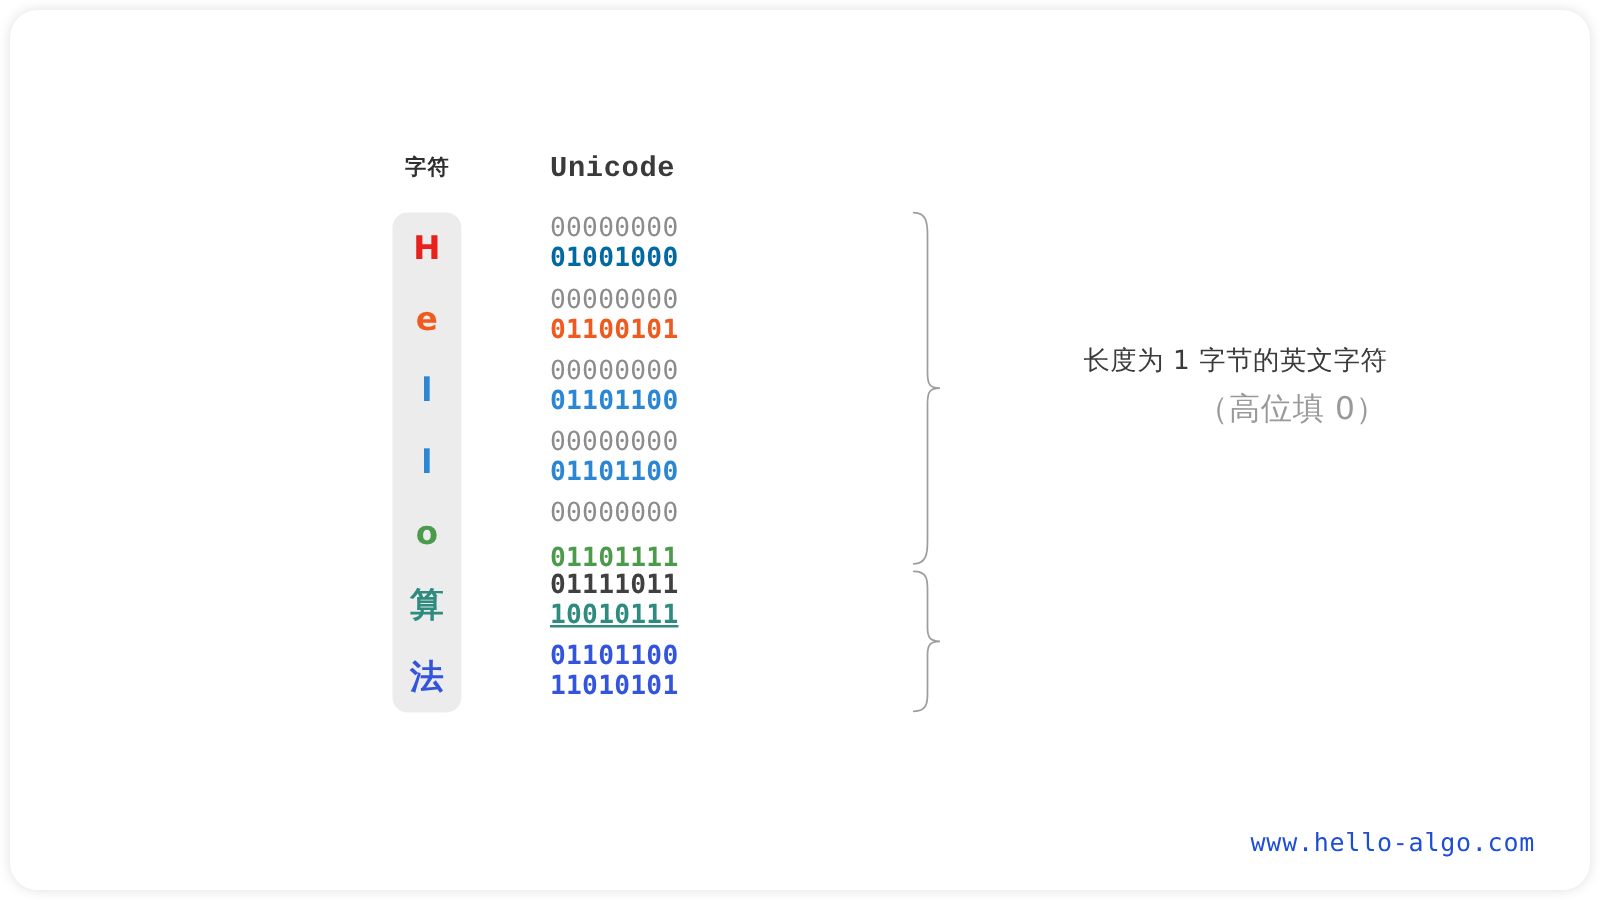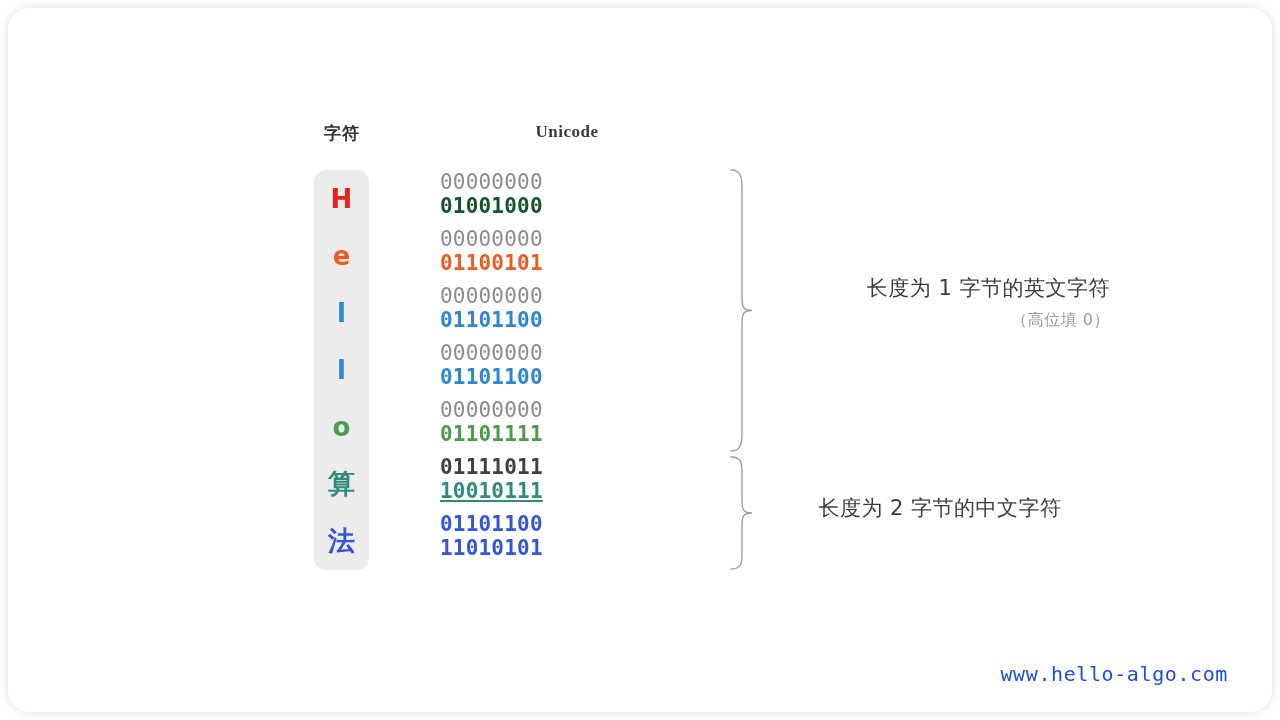--- a/index.html
+++ b/index.html
@@ -50,25 +50,24 @@
     font-weight: bold;
     color: #2f2f2f;
     font-family: "Liberation Sans", "DejaVu Sans", sans-serif;
     letter-spacing: 1px;
   }
   #header-unicode {
     position: absolute;
     left: 126px;
     top: 6px;
     width: 254px;
-    text-align: center;
-    font-size: 17px;
+    font-size: 23px;
     font-weight: bold;
     color: #3a3a3a;
-    font-family: Liberation Serif, serif;
+    font-family: Liberation Mono, monospace;
     letter-spacing: 0.5px;
   }
 
   
   #char-column {
     position: absolute;
     left: 0px;
     top: 54px;
     width: 55px;
     height: 400px;
@@ -160,21 +159,21 @@
     width: 340px;
   }
   .anno-main {
     font-size: 21px;
     color: #3b3b3b;
     letter-spacing: 0.5px;
     white-space: pre;
   }
   .anno-sub {
     margin-top: 8px;
-    font-size: 16px;
+    font-size: 25px;
     color: #9a9a9a;
     letter-spacing: 0.5px;
     white-space: pre;
   }
 
   
   #watermark {
     position: absolute;
     right: 44px;
     bottom: 26px;
@@ -194,37 +193,37 @@
     <div id="header-row">
       <div id="header-char">字符</div>
       <div id="header-unicode">Unicode</div>
     </div>
 
     <div id="char-column"></div>
 
     <div id="rows">
         <div class="data-row">
           <div class="char-cell" style="color: rgb(232, 33, 28);">H</div>
-          <div class="code-cell"><span class="byte-hi">00000000</span><span class="byte-gap"></span><span class="byte-lo" style="color: #14532d;">01001000</span></div>
+          <div class="code-cell"><span class="byte-hi">00000000</span><span class="byte-gap"></span><span class="byte-lo" style="color: #0369a1;">01001000</span></div>
         </div>
         <div class="data-row">
           <div class="char-cell" style="color: rgb(239, 91, 31);">e</div>
           <div class="code-cell"><span class="byte-hi">00000000</span><span class="byte-gap"></span><span class="byte-lo" style="color: rgb(239, 91, 31);">01100101</span></div>
         </div>
         <div class="data-row">
           <div class="char-cell" style="color: rgb(43, 135, 212);">l</div>
           <div class="code-cell"><span class="byte-hi">00000000</span><span class="byte-gap"></span><span class="byte-lo" style="color: rgb(43, 135, 212);">01101100</span></div>
         </div>
         <div class="data-row">
           <div class="char-cell" style="color: rgb(43, 135, 212);">l</div>
           <div class="code-cell"><span class="byte-hi">00000000</span><span class="byte-gap"></span><span class="byte-lo" style="color: rgb(43, 135, 212);">01101100</span></div>
         </div>
         <div class="data-row">
           <div class="char-cell" style="color: rgb(76, 154, 76);">o</div>
-          <div class="code-cell"><span class="byte-hi">00000000</span><span class="byte-gap"></span><span class="byte-lo" style="color: rgb(76, 154, 76);">01101111</span></div>
+          <div class="code-cell"><span class="byte-hi">00000000</span><span class="byte-gap"></span><span class="byte-lo" style="color: rgb(76, 154, 76); margin-top: 12px;">01101111</span></div>
         </div>
         <div class="data-row">
           <div class="char-cell cjk" style="color: rgb(46, 139, 126);">算</div>
           <div class="code-cell"><span class="byte-hi strong" style="color: #404040;">01111011</span><span class="byte-gap"></span><span class="byte-lo" style="color: rgb(46, 139, 126); text-decoration: underline;">10010111</span></div>
         </div>
         <div class="data-row">
           <div class="char-cell cjk" style="color: rgb(51, 85, 221);">法</div>
           <div class="code-cell"><span class="byte-hi strong" style="color: rgb(51, 85, 221);">01101100</span><span class="byte-gap"></span><span class="byte-lo" style="color: rgb(51, 85, 221);">11010101</span></div>
         </div>
       </div>
@@ -249,19 +248,16 @@
              C 16 58 14 61 14 69
              L 14 100
              C 14 108 13 114 3 114" fill="none" stroke="#9e9e9e" stroke-width="1.4" stroke-linecap="round"></path>
   </svg>
 
   <div id="annotation-ascii" class="annotation">
     <div class="anno-main">长度为 1 字节的英文字符</div>
     <div class="anno-sub">（高位填 0）</div>
   </div>
 
-  <div id="annotation-cjk" class="annotation">
-    <div class="anno-main">长度为 2 字节的中文字符</div>
-  </div>
 
   <div id="watermark">www.hello-algo.com</div>
 
 </div>
 
 </body></html>

